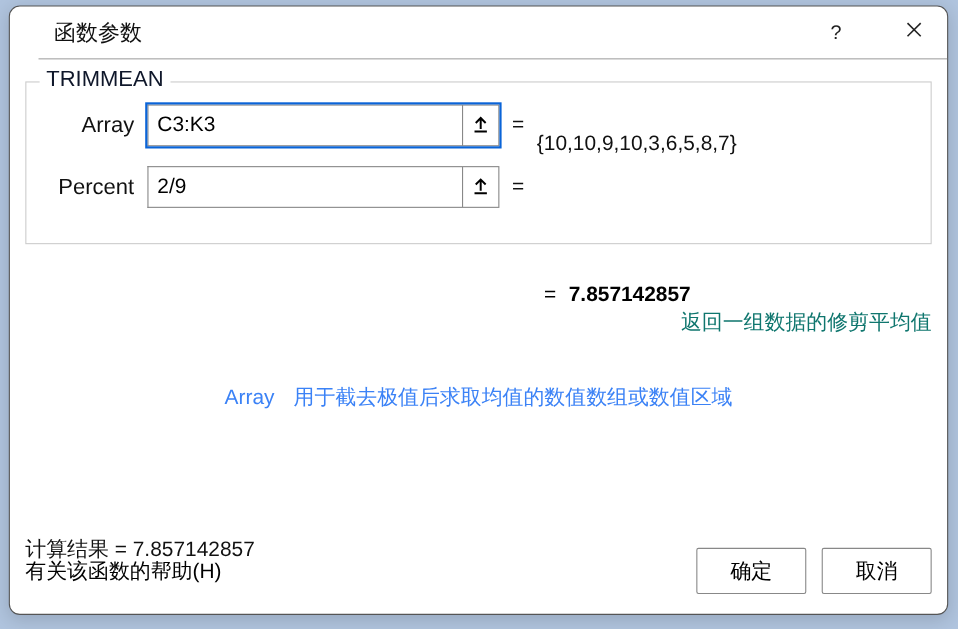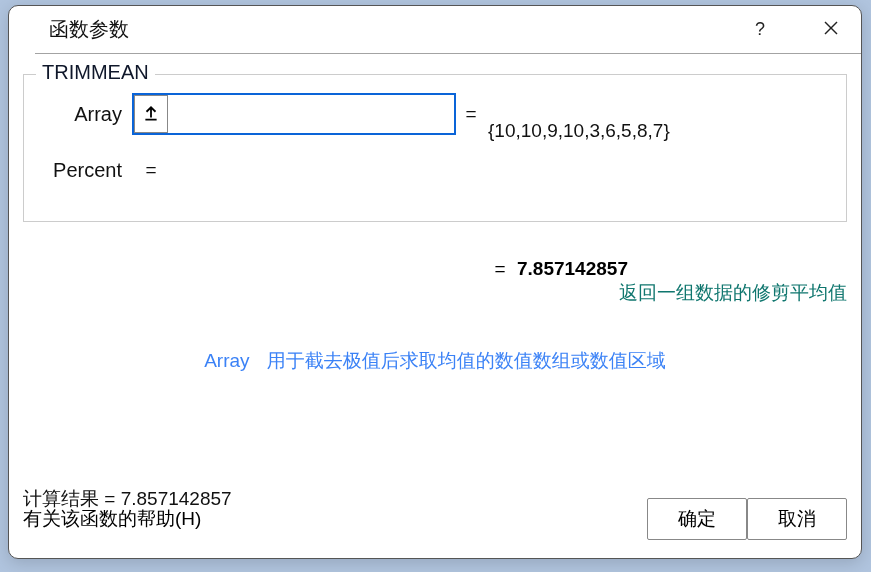--- a/index.html
+++ b/index.html
@@ -179,20 +179,21 @@
       align-items: center;
     }
     .help-link {
       color: #000000;
       font-size: 19px;
       cursor: pointer;
     }
     .footer-right {
       margin-left: auto;
       display: flex;
+      gap: 14px;
     }
     .btn {
       min-width: 100px;
       height: 42px;
       border: 1px solid #888;
       background: #fff;
       font-size: 19px;
       font-family: inherit;
       cursor: pointer;
       padding: 0 24px;
@@ -217,32 +218,41 @@
   </div>
 
   <div class="content">
 
     <div class="fieldset">
       <div class="fieldset-legend">TRIMMEAN</div>
 
       <div class="param-row">
         <div class="param-label">Array</div>
         <div class="param-input-wrap focused">
+          <input class="param-input" type="text" value="C3:K3" style="">
           <div class="ref-btn">
             <svg viewBox="0 0 16 16">
                 <path d="M8 2 L8 11 M4 6 L8 2 L12 6 M3 13 L13 13" stroke="#000" stroke-width="1.6" fill="none"></path>
               </svg>
           </div>
         </div>
         <div class="param-equals">=</div>
         <div class="param-value">{10,10,9,10,3,6,5,8,7}</div>
       </div>
 
       <div class="param-row">
         <div class="param-label">Percent</div>
+        <div class="param-input-wrap">
+          <input class="param-input" type="text" value="2/9" style="">
+          <div class="ref-btn">
+            <svg viewBox="0 0 16 16">
+                <path d="M8 2 L8 11 M4 6 L8 2 L12 6 M3 13 L13 13" stroke="#000" stroke-width="1.6" fill="none"></path>
+              </svg>
+          </div>
+        </div>
         <div class="param-equals">=</div>
       </div>
     </div>
 
     <div class="result-row">
       <div class="result-equals">=</div>
       <div class="result-value">7.857142857</div>
     </div>
 
     <div class="desc-text">返回一组数据的修剪平均值</div>

